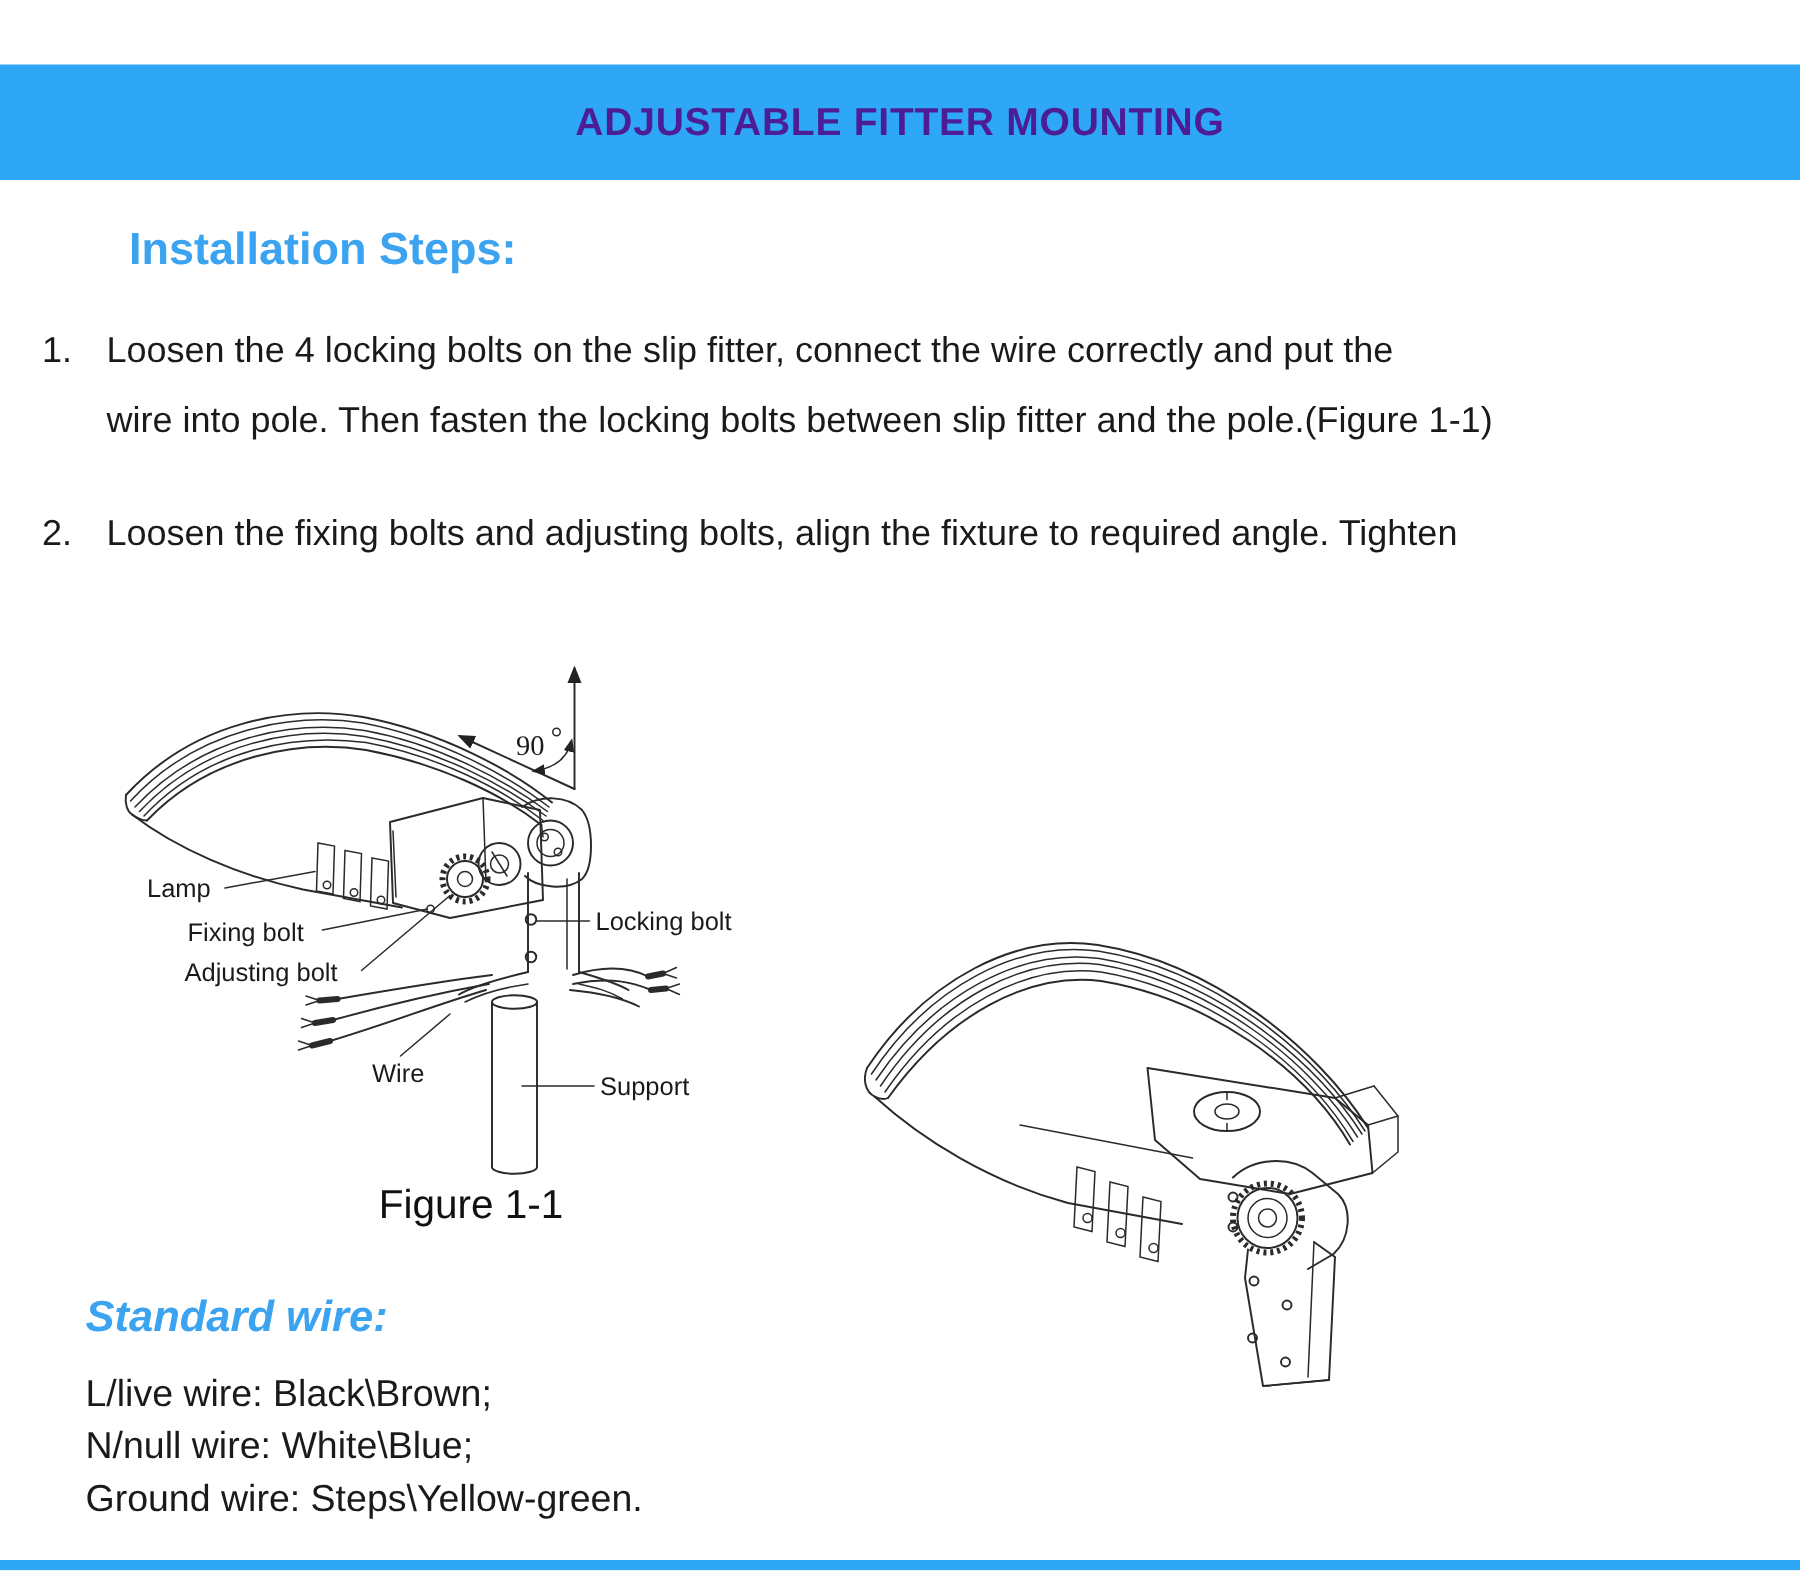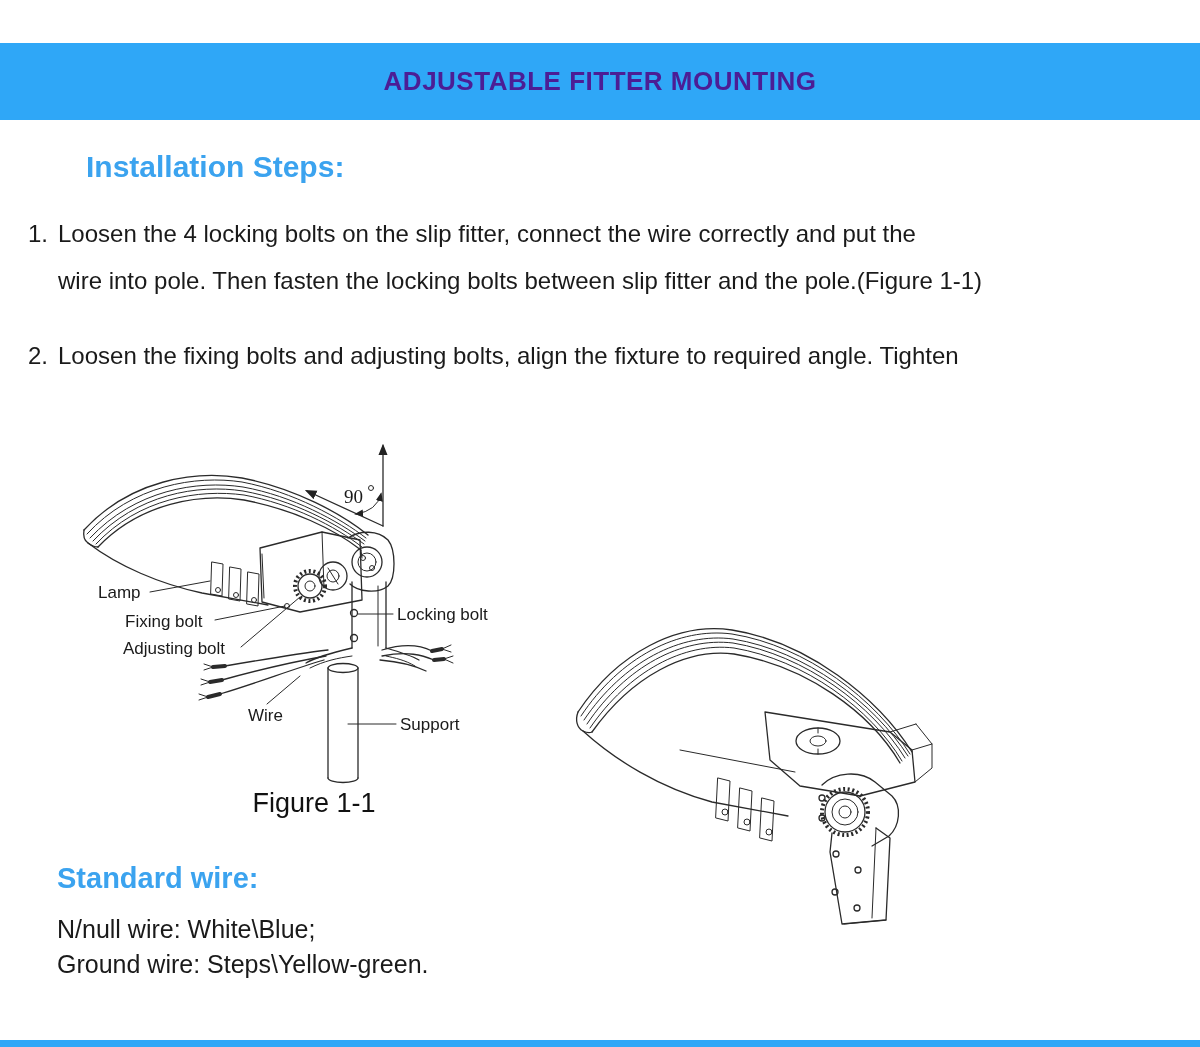--- a/index.html
+++ b/index.html
@@ -3,25 +3,25 @@
 <meta charset="utf-8">
 <style>
   html,body{margin:0;padding:0;background:#ffffff;}
   .page{position:relative;width:1200px;height:1047px;background:#ffffff;overflow:hidden;
         font-family:"Liberation Sans","DejaVu Sans",sans-serif;color:#1a1a1a;}
   .header-bar{position:absolute;left:0;top:43px;width:1200px;height:77px;background:#2fa7f7;
               display:flex;align-items:center;justify-content:center;}
   .header-title{color:#4c1d95;font-size:26px;font-weight:700;letter-spacing:.5px;}
   .section-heading{position:absolute;font-weight:700;color:#3ba3ef;}
   .install-heading{left:55px;top:150px;font-size:30px;margin-left:31px;}
-  .standard-heading{left:57px;top:862px;font-size:29px;}
+  .standard-heading{left:57px;top:862px;font-size:29px;font-style:italic;}
   .steps{position:absolute;left:28px;top:210px;width:1150px;font-size:24px;line-height:47px;}
   .step{display:flex;margin-bottom:28px;}
   .step-num{flex:0 0 30px;}
-  .step-text span{display:block;}
+  .step-text span{display:block;margin-left:13px;}
   .wire-lines{position:absolute;left:57px;top:912px;font-size:25px;line-height:35px;color:#1a1a1a;}
   .fig-left{position:absolute;left:60px;top:430px;}
   .fig-right{position:absolute;left:560px;top:600px;}
   .footer-bar{position:absolute;left:0;bottom:0;width:1200px;height:7px;background:#2fa7f7;}
   svg{display:block;}
   .ln{fill:none;stroke:#2a2a2a;stroke-width:1.3;stroke-linecap:round;stroke-linejoin:round;}
   .ln-thin{fill:none;stroke:#2a2a2a;stroke-width:1;stroke-linecap:round;}
   .ln-thick{fill:none;stroke:#2a2a2a;stroke-width:4;stroke-linecap:round;}
   .teeth{fill:none;stroke:#2a2a2a;stroke-width:4;stroke-dasharray:2 2.6;}
   .lbl{font-family:"Liberation Sans","DejaVu Sans",sans-serif;font-size:17px;fill:#1a1a1a;}
@@ -225,18 +225,19 @@
       <circle class="ln" cx="275" cy="292" r="3"></circle>
       <circle class="ln" cx="298" cy="270" r="3"></circle>
       <circle class="ln" cx="297" cy="308" r="3"></circle>
       <path class="ln-thin" d="M 284,324 L 326,320"></path>
     </g>
   </svg>
 
   <div class="section-heading standard-heading">Standard wire:</div>
 
   <div class="wire-lines">
+    <div>L/live wire: Black\Brown;</div>
     <div>N/null wire: White\Blue;</div>
     <div>Ground wire: Steps\Yellow-green.</div>
   </div>
 
   <div class="footer-bar"></div>
 </div>
 
 </body></html>

